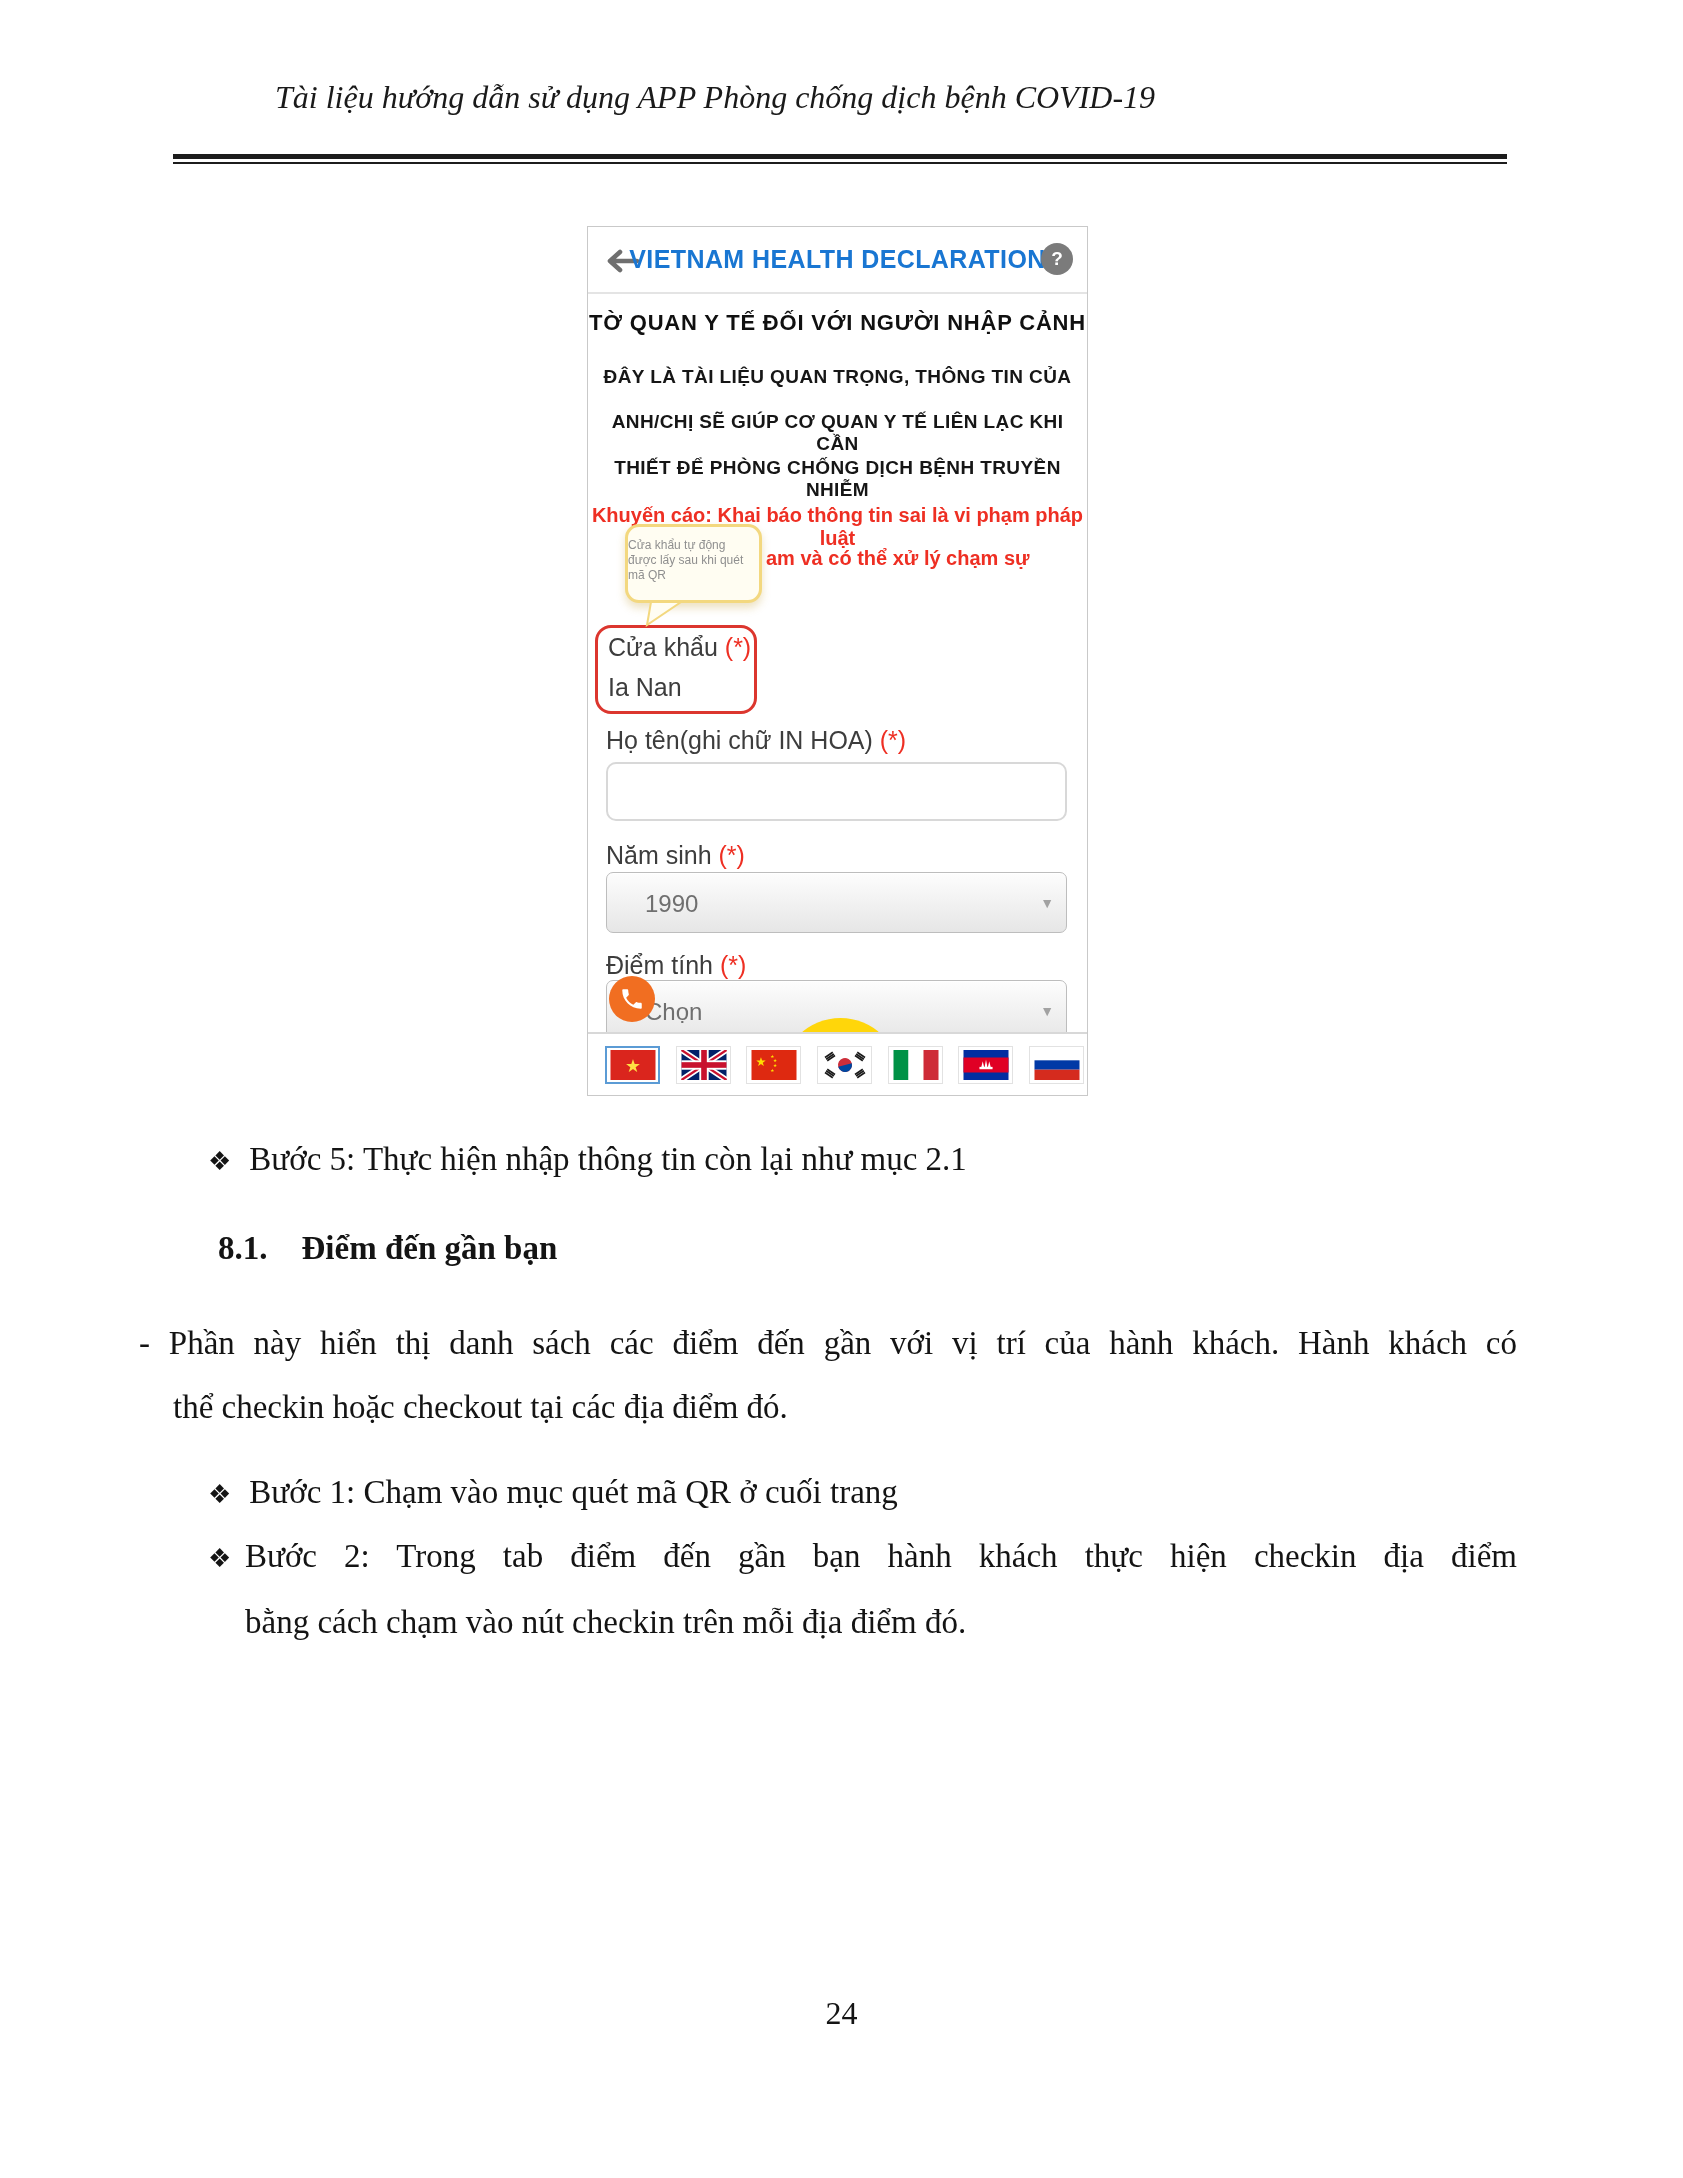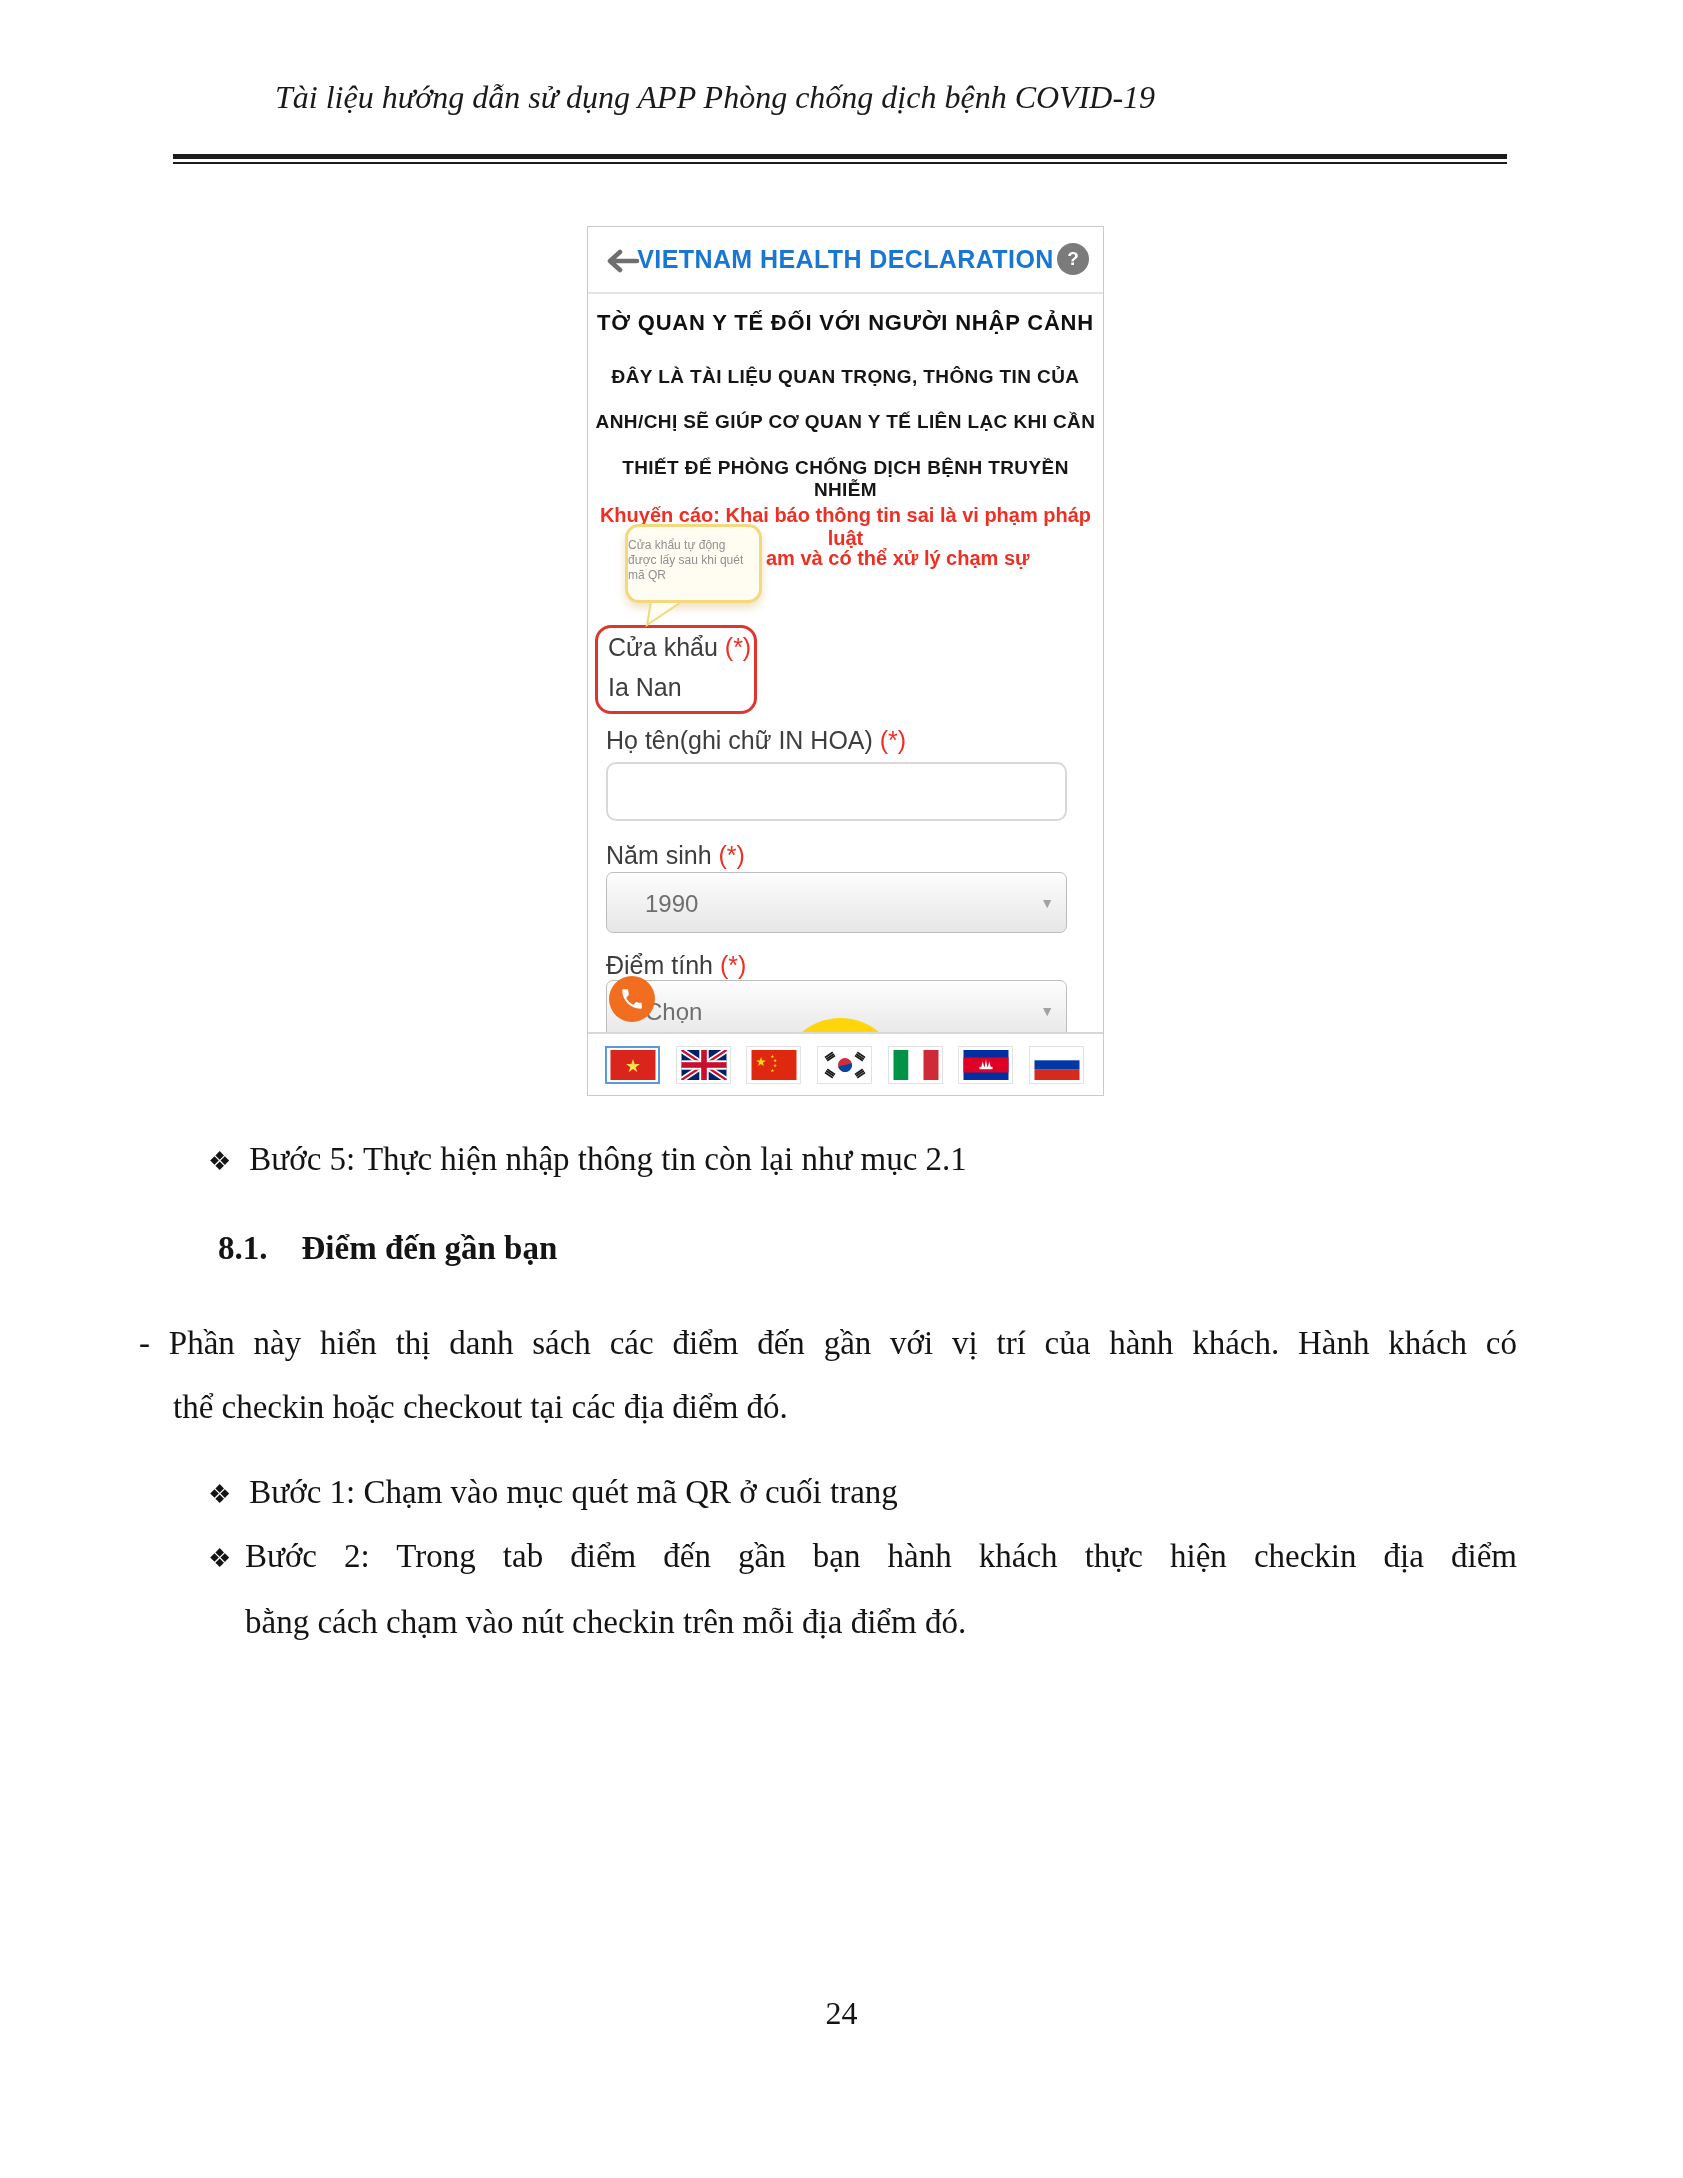--- a/index.html
+++ b/index.html
@@ -6,21 +6,21 @@
   .page{position:relative;width:1683px;height:2178px;background:#ffffff;overflow:hidden;
         font-family:"Liberation Serif", serif;color:#141414;}
 
   
   .doc-header-title{position:absolute;left:275px;top:79px;font-size:32px;font-style:italic;color:#1a1a1a;white-space:nowrap;}
   .rule-thick{position:absolute;left:173px;top:154px;width:1334px;height:5px;background:#1c1c1c;}
   .rule-thin{position:absolute;left:173px;top:162px;width:1334px;height:2px;background:#1c1c1c;}
 
   
   .app{position:absolute;left:587px;top:226px;width:499px;height:868px;background:#fff;
-       border:1px solid #c9c9c9;overflow:hidden;font-family:"Liberation Sans", sans-serif;padding-left:16px;}
+       border:1px solid #c9c9c9;overflow:hidden;font-family:"Liberation Sans", sans-serif;}
   .app .nav{position:absolute;left:0;top:0;width:100%;height:65px;background:#fff;}
   .app .nav-sep{position:absolute;left:0;top:65px;width:100%;height:2px;background:#e4e4e4;}
   .back-arrow{position:absolute;left:18px;top:22px;width:34px;height:24px;cursor:pointer;}
   .nav-title{position:absolute;left:0;top:18px;width:100%;text-align:center;font-size:25px;font-weight:bold;
              color:#1976d2;letter-spacing:0.4px;}
   .help-btn{position:absolute;right:14px;top:16px;width:32px;height:32px;border-radius:50%;background:#7b7b7b;
             color:#fff;font-weight:bold;font-size:19px;text-align:center;line-height:32px;}
   .form-title{position:absolute;left:0;top:83px;width:100%;text-align:center;font-size:22px;font-weight:bold;
               letter-spacing:0.8px;color:#101010;}
   .intro{position:absolute;left:0;width:100%;text-align:center;font-size:19px;font-weight:bold;color:#161616;letter-spacing:0.4px;}

